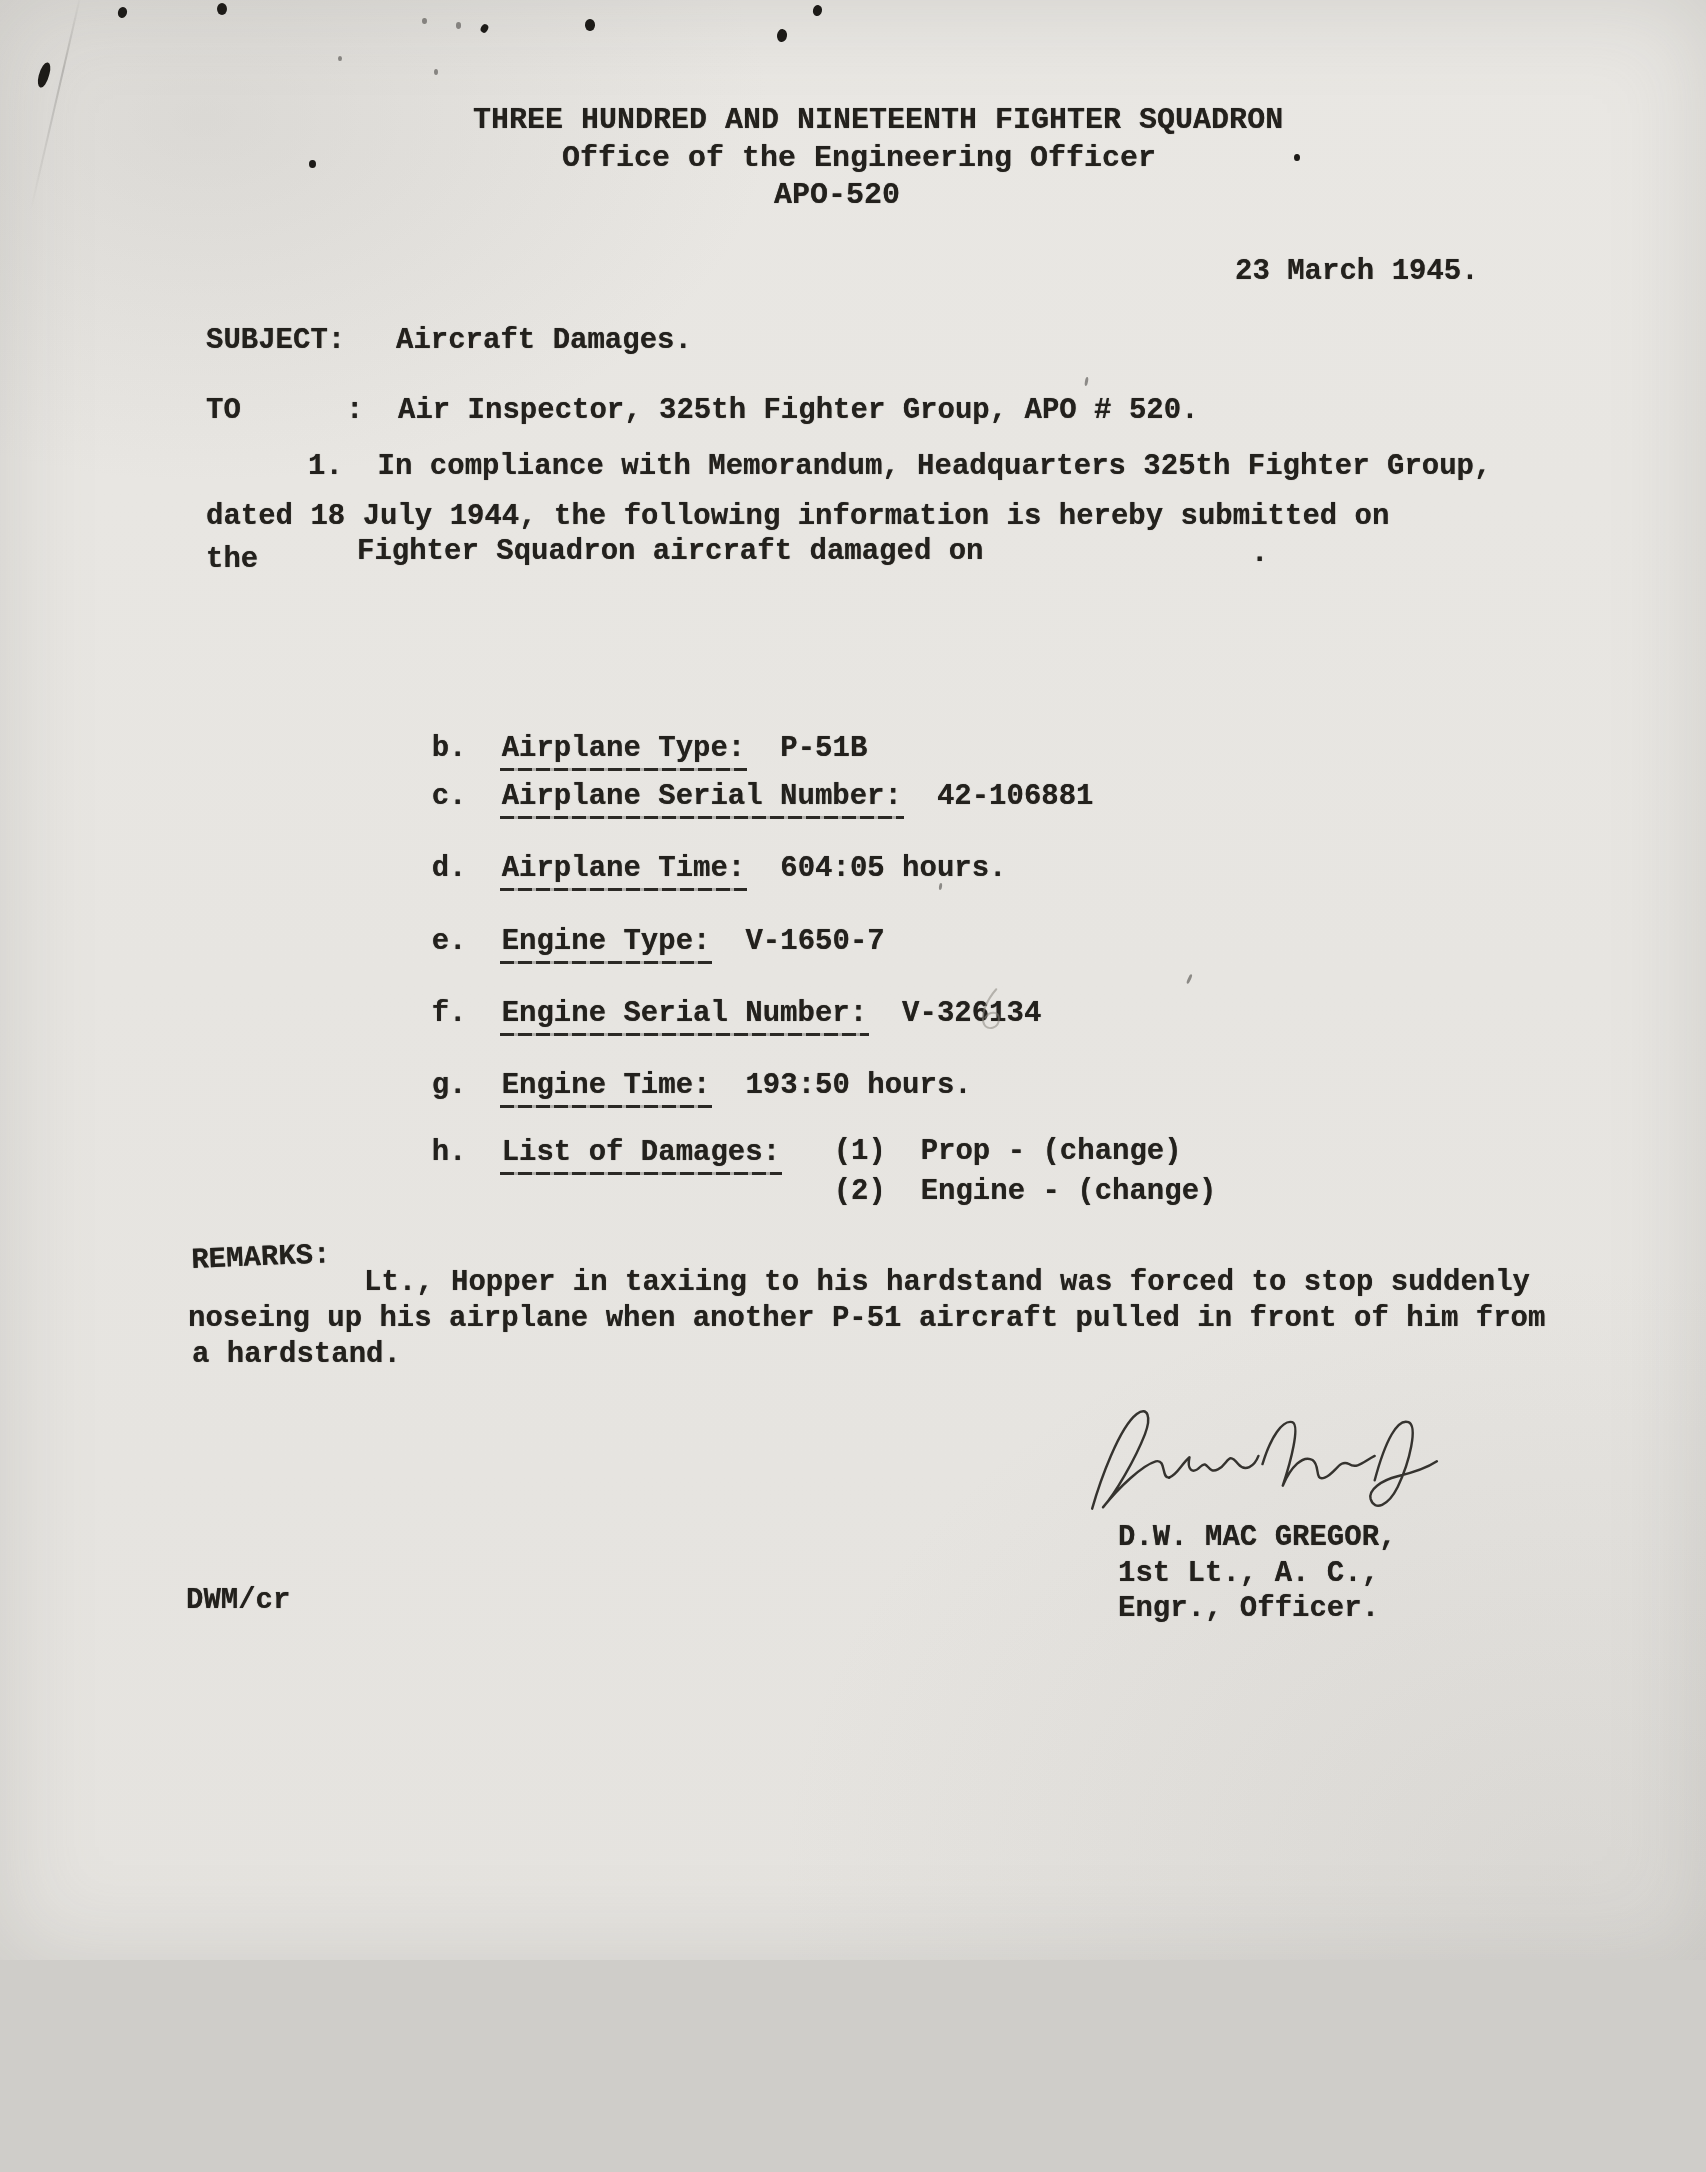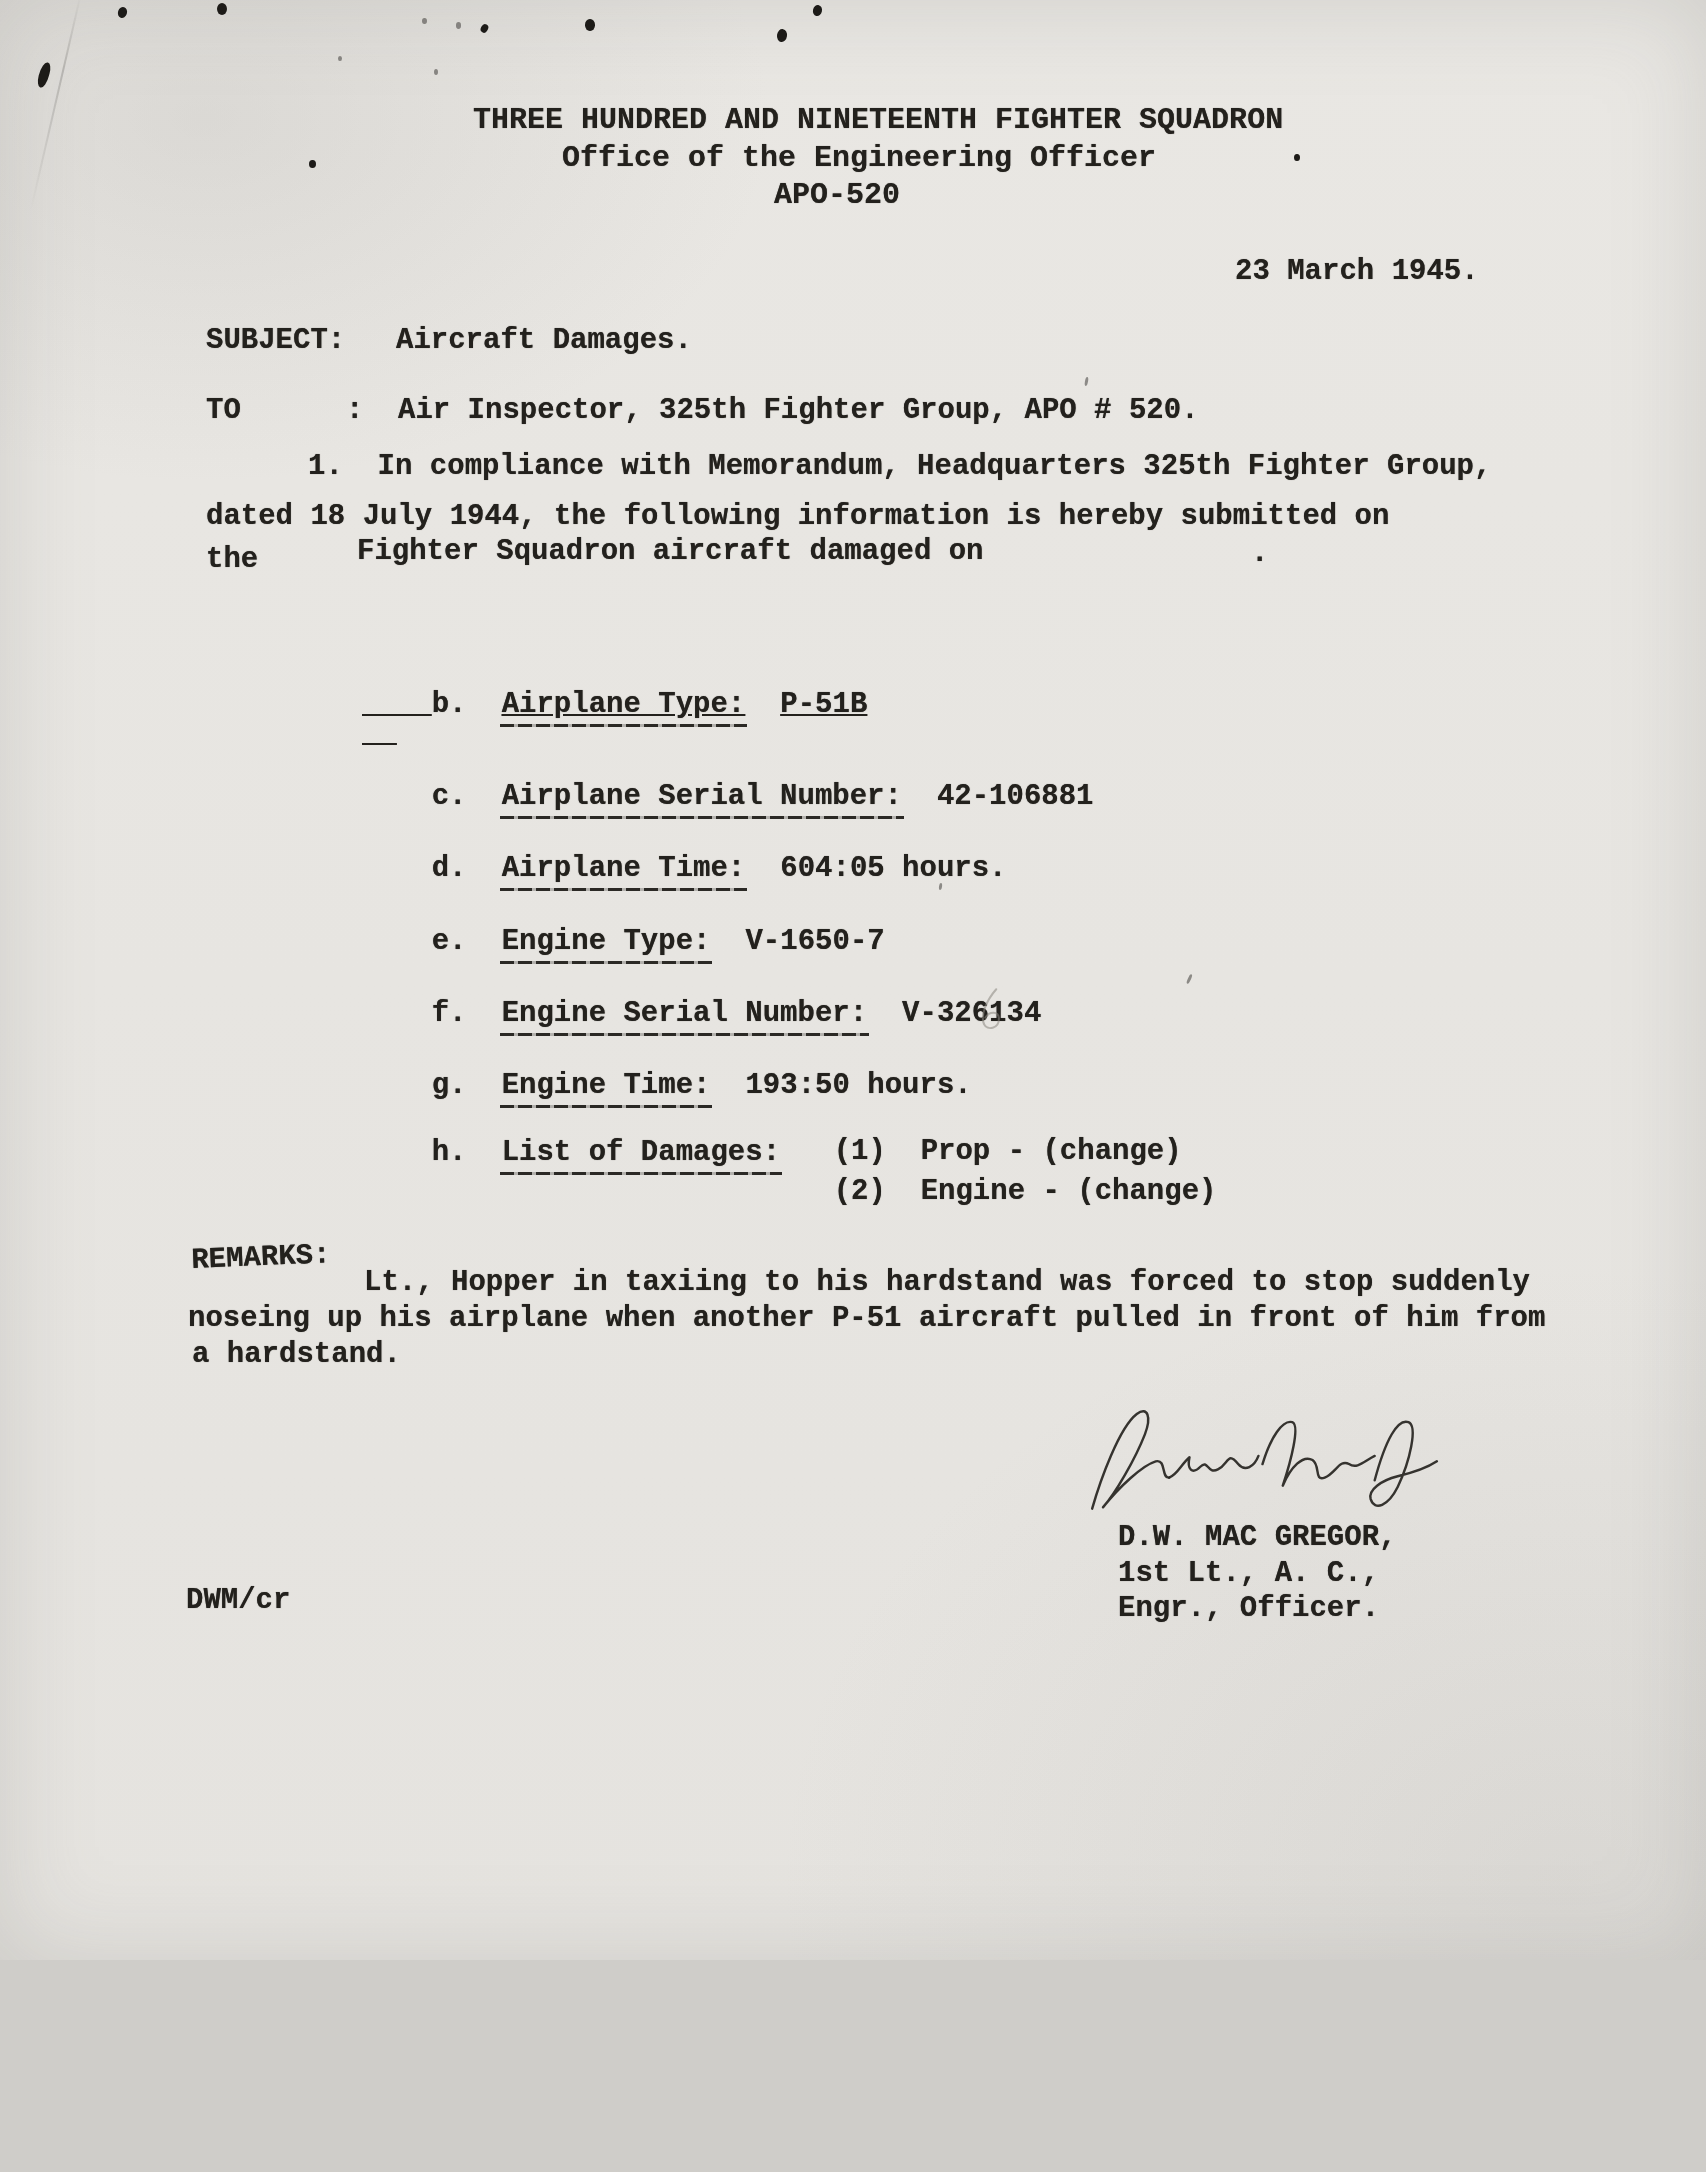--- a/index.html
+++ b/index.html
@@ -82,21 +82,21 @@
   <div class="line" style="left:206px;top:396px;">TO</div>
   <div class="line" style="left:346px;top:396px;">:</div>
   <div class="line" style="left:398px;top:396px;">Air Inspector, 325th Fighter Group, APO # 520.</div>
 
   <div class="line" style="left:308px;top:452px;">1.  In compliance with Memorandum, Headquarters 325th Fighter Group,</div>
   <div class="line" style="left:206px;top:502px;">dated 18 July 1944, the following information is hereby submitted on</div>
   <div class="line" style="left:206px;top:537px;margin-top:8px;">the</div>
   <div class="line" style="left:357px;top:537px;">Fighter Squadron aircraft damaged on</div>
   <div class="line" style="left:1251px;top:539px;">.</div>
 
-  <div class="line" style="left:362px;top:661px;text-decoration:underline;">
+  <div class="line" style="left:362px;top:705px;">
     <span class="lt">b.</span><span class="ul">Airplane Type:</span><span class="val">P-51B</span>
   </div>
   <div class="line" style="left:362px;top:753px;">
     <span class="lt">c.</span><span class="ul">Airplane Serial Number:</span><span class="val">42-106881</span>
   </div>
   <div class="line" style="left:362px;top:825px;">
     <span class="lt">d.</span><span class="ul">Airplane Time:</span><span class="val">604:05 hours.</span>
   </div>
   <div class="line" style="left:362px;top:898px;">
     <span class="lt">e.</span><span class="ul">Engine Type:</span><span class="val">V-1650-7</span>

